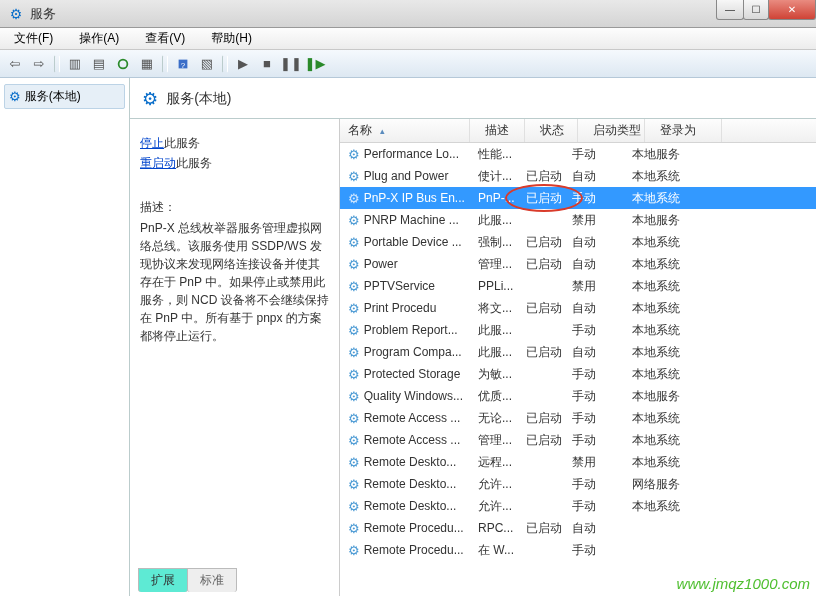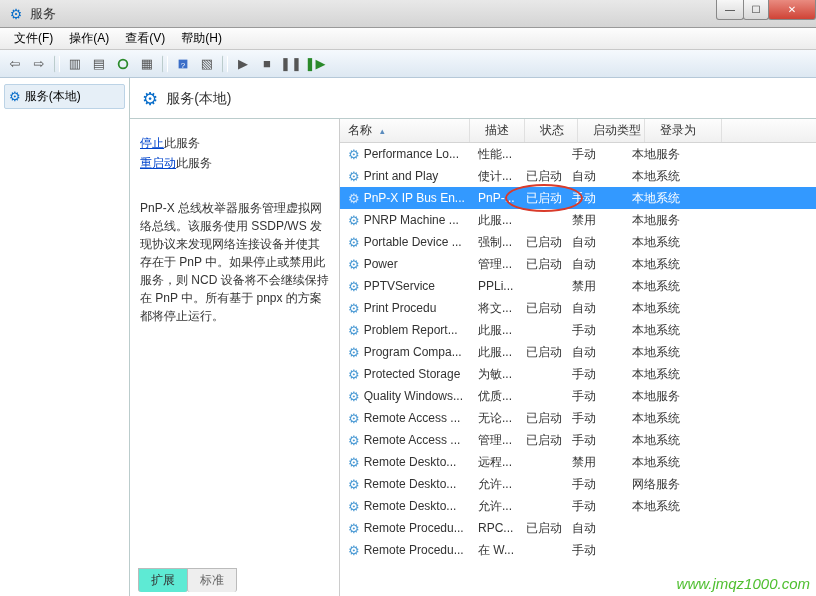--- a/index.html
+++ b/index.html
@@ -5,21 +5,21 @@
 * { box-sizing: border-box; margin: 0; padding: 0; }
 body { font-family: "Microsoft YaHei", "Segoe UI", Tahoma, sans-serif; font-size: 12px; background: #fff; width: 816px; height: 596px; overflow: hidden; position: relative; }
 .titlebar { height: 28px; background: linear-gradient(180deg, #e8e8e8 0%, #d4d4d4 100%); border-bottom: 1px solid #999; display: flex; align-items: center; padding-left: 8px; position: relative; }
 .titlebar .icon { width: 16px; height: 16px; margin-right: 6px; display: inline-flex; align-items: center; justify-content: center; font-size: 14px; color: #0a6eca; }
 .titlebar .title { font-size: 13px; color: #333; }
 .win-controls { position: absolute; right: 0; top: 0; display: flex; height: 20px; }
 .win-btn { width: 30px; height: 20px; display: flex; align-items: center; justify-content: center; border: 1px solid #888; border-top: none; font-size: 10px; color: #333; background: linear-gradient(180deg, #f7f7f7, #d8d8d8); border-radius: 0 0 3px 3px; margin-left: -1px; }
 .win-btn.min { width: 28px; }
 .win-btn.max { width: 26px; }
 .win-btn.close { width: 48px; background: linear-gradient(180deg, #e98b80, #cf4336); color: #fff; }
-.menubar { height: 22px; background: linear-gradient(180deg, #fdfdfd, #ececec); border-bottom: 1px solid #c8c8c8; display: flex; align-items: center; padding-left: 6px; gap: 0; }
+.menubar { height: 22px; background: linear-gradient(180deg, #fdfdfd, #ececec); border-bottom: 1px solid #c8c8c8; display: flex; align-items: center; padding-left: 6px; gap: 10px; }
 .menubar .menu-item { padding: 2px 8px; }
 .toolbar { height: 28px; background: linear-gradient(180deg, #f5f9fd, #dde8f2); border-bottom: 1px solid #b5c8d8; display: flex; align-items: center; padding-left: 4px; gap: 2px; }
 .tbtn { width: 22px; height: 22px; display: flex; align-items: center; justify-content: center; border: 1px solid transparent; border-radius: 2px; font-size: 13px; color: #555; }
 .tbtn.sep { width: 6px; border-left: 1px solid #bcc; border-right: 1px solid #fff; height: 18px; margin: 0 2px; }
 .tbtn svg { width: 14px; height: 14px; }
 .content { display: flex; height: calc(596px - 28px - 22px - 28px); }
 .navpane { width: 130px; border-right: 1px solid #bcc; padding: 6px 4px; background: #fff; }
 .nav-item { display: flex; align-items: center; padding: 3px 4px; background: #e6eff7; border: 1px solid #bcd3e6; border-radius: 2px; }
 .nav-item .icon { margin-right: 4px; font-size: 13px; color: #0a6eca; }
 .main { flex: 1; display: flex; flex-direction: column; }
@@ -121,20 +121,21 @@
     <div class="main-header">
       <span class="icon">⚙</span>
       <span class="title">服务(本地)</span>
     </div>
     <div class="main-body">
       <div class="detail-pane">
         <div class="actions">
           <div><a href="#">停止</a><span>此服务</span></div>
           <div><a href="#">重启动</a><span>此服务</span></div>
         </div>
+        <div class="desc-label">描述：</div>
         <div class="desc">PnP-X 总线枚举器服务管理虚拟网络总线。该服务使用 SSDP/WS 发现协议来发现网络连接设备并使其存在于 PnP 中。如果停止或禁用此服务，则 NCD 设备将不会继续保持在 PnP 中。所有基于 pnpx 的方案都将停止运行。</div>
       </div>
       <div class="list-pane">
         <div class="list-header">
           <div class="col name sort">名称</div>
           <div class="col desc">描述</div>
           <div class="col status">状态</div>
           <div class="col startup">启动类型</div>
           <div class="col logon">登录为</div>
         </div>
@@ -145,21 +146,21 @@
                 <span>Performance Lo...</span>
               </div>
               <div class="cell desc">性能...</div>
               <div class="cell status"></div>
               <div class="cell startup">手动</div>
               <div class="cell logon">本地服务</div>
             </div>
             <div class="row">
               <div class="cell name">
                 <span class="icon">⚙</span>
-                <span>Print and Play</span>
+                <span>Plug and Power</span>
               </div>
               <div class="cell desc">使计...</div>
               <div class="cell status">已启动</div>
               <div class="cell startup">自动</div>
               <div class="cell logon">本地系统</div>
             </div>
             <div class="row selected">
               <div class="cell name">
                 <span class="icon">⚙</span>
                 <span>PnP-X IP Bus En...</span>

